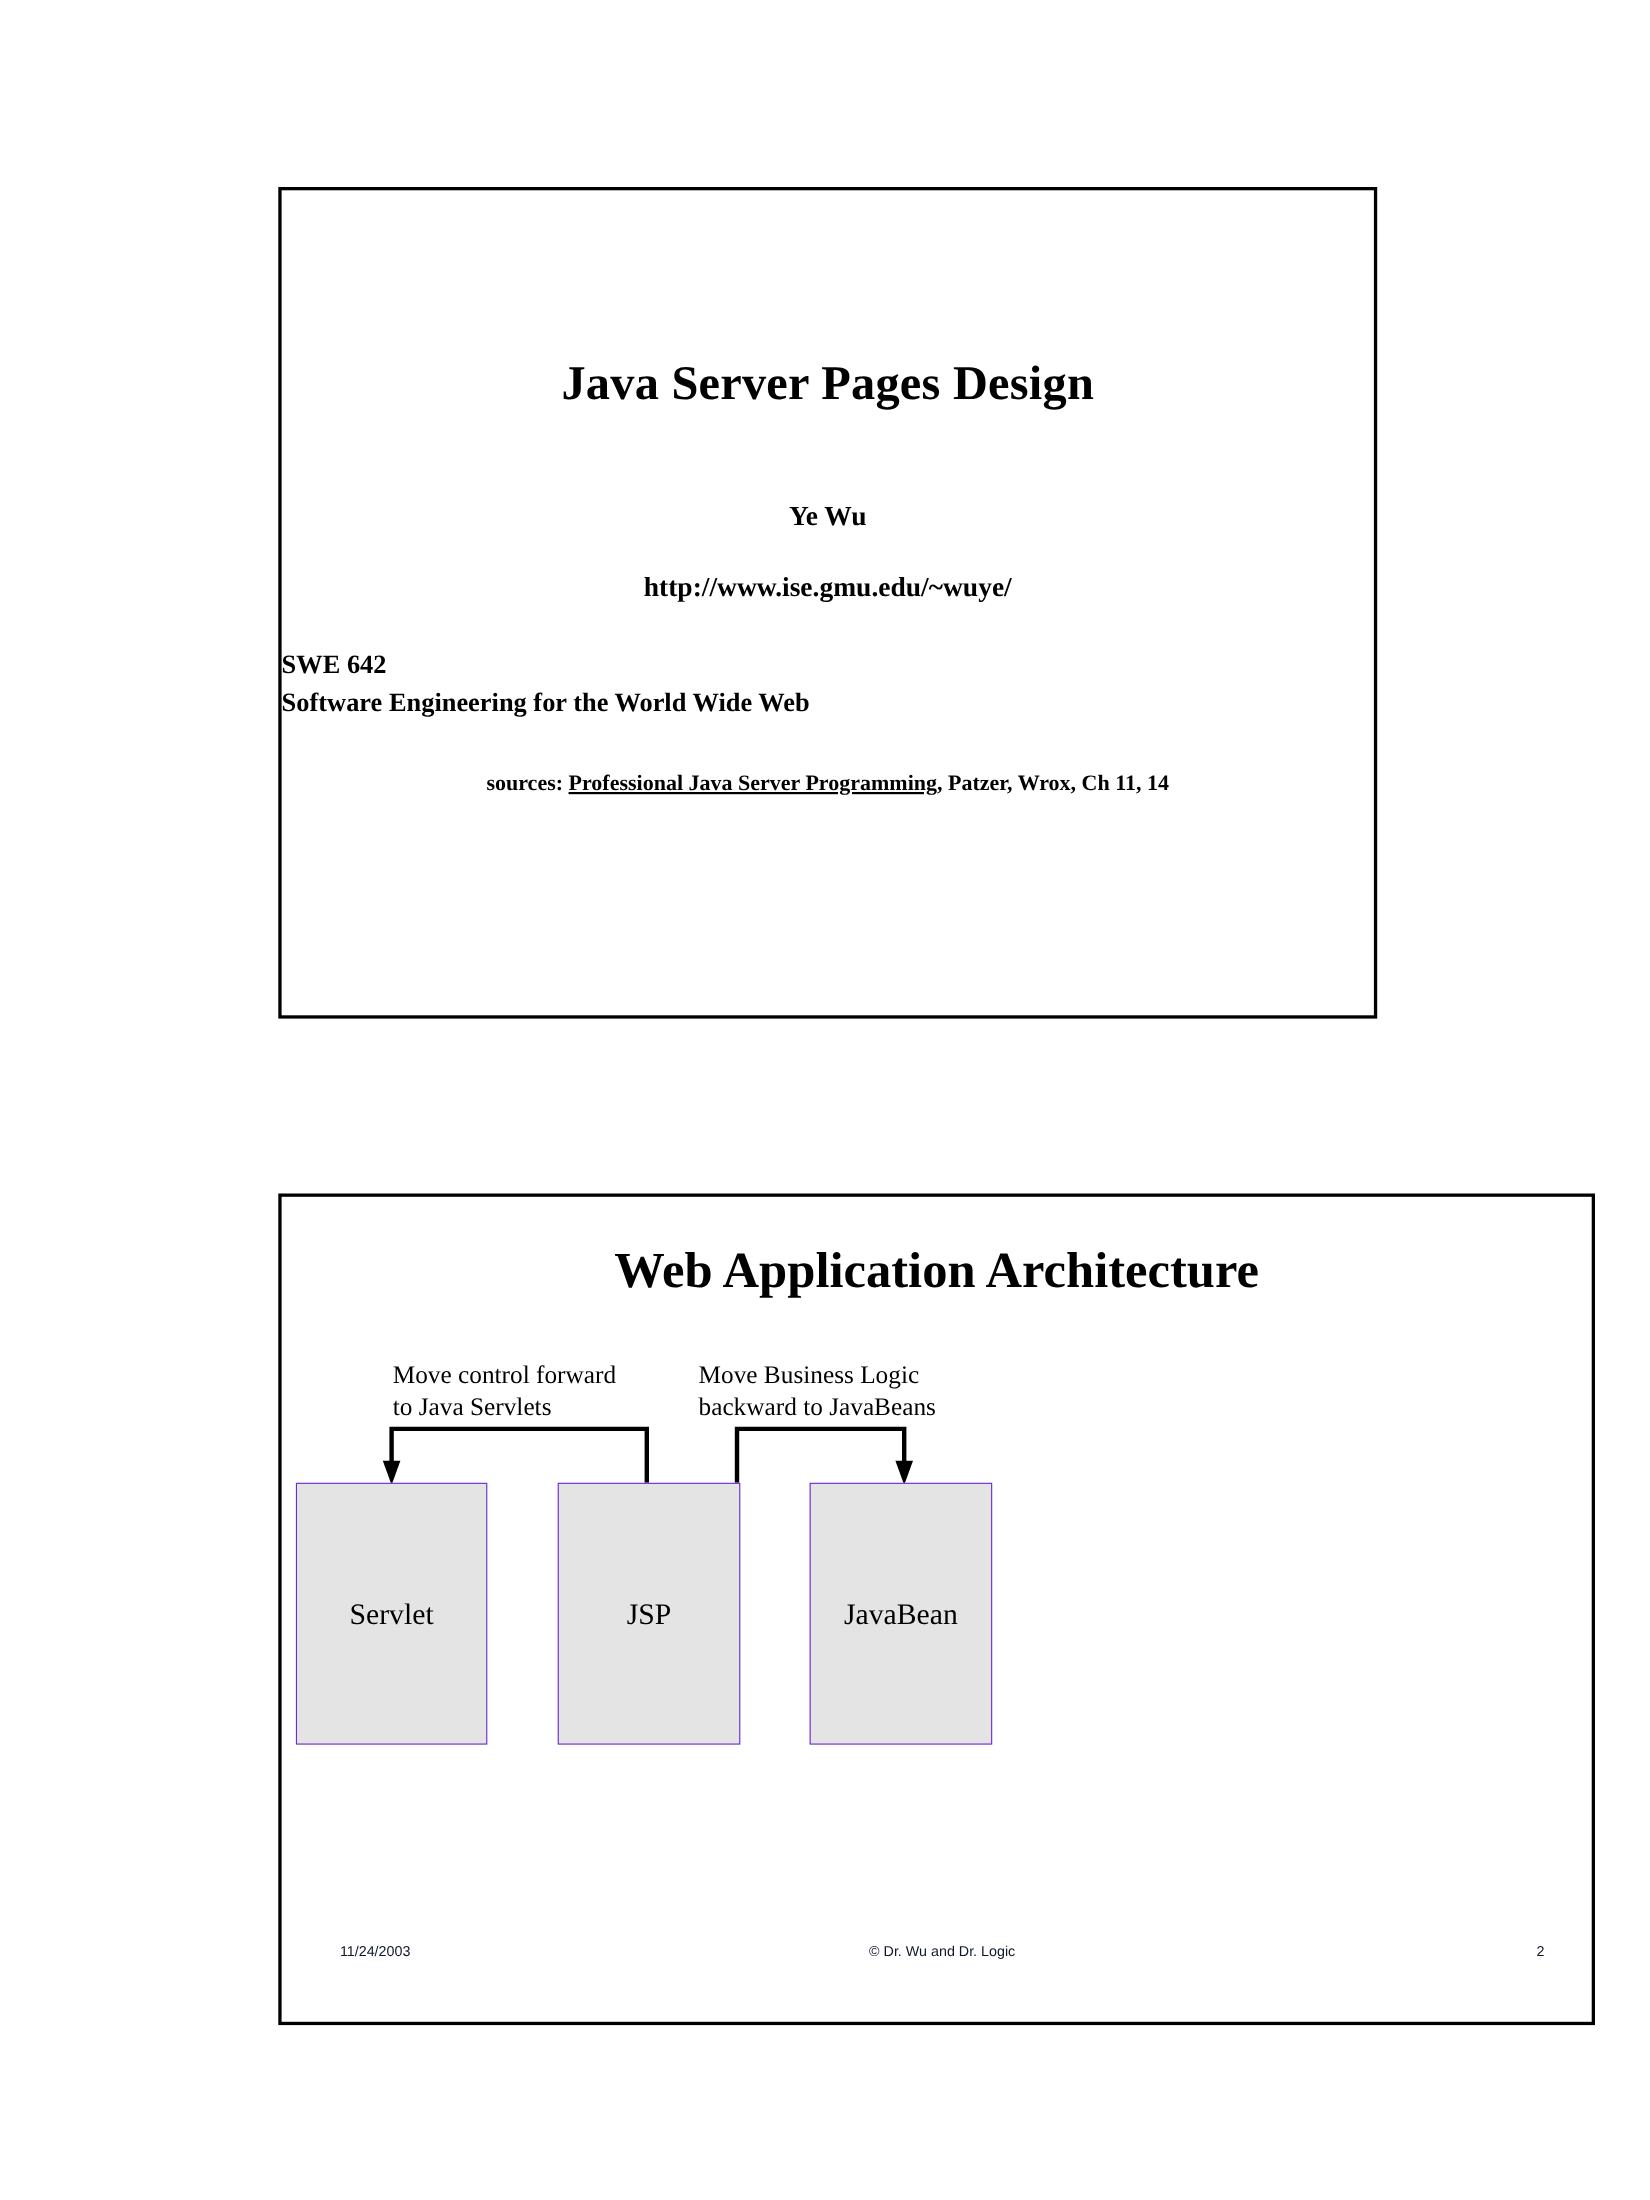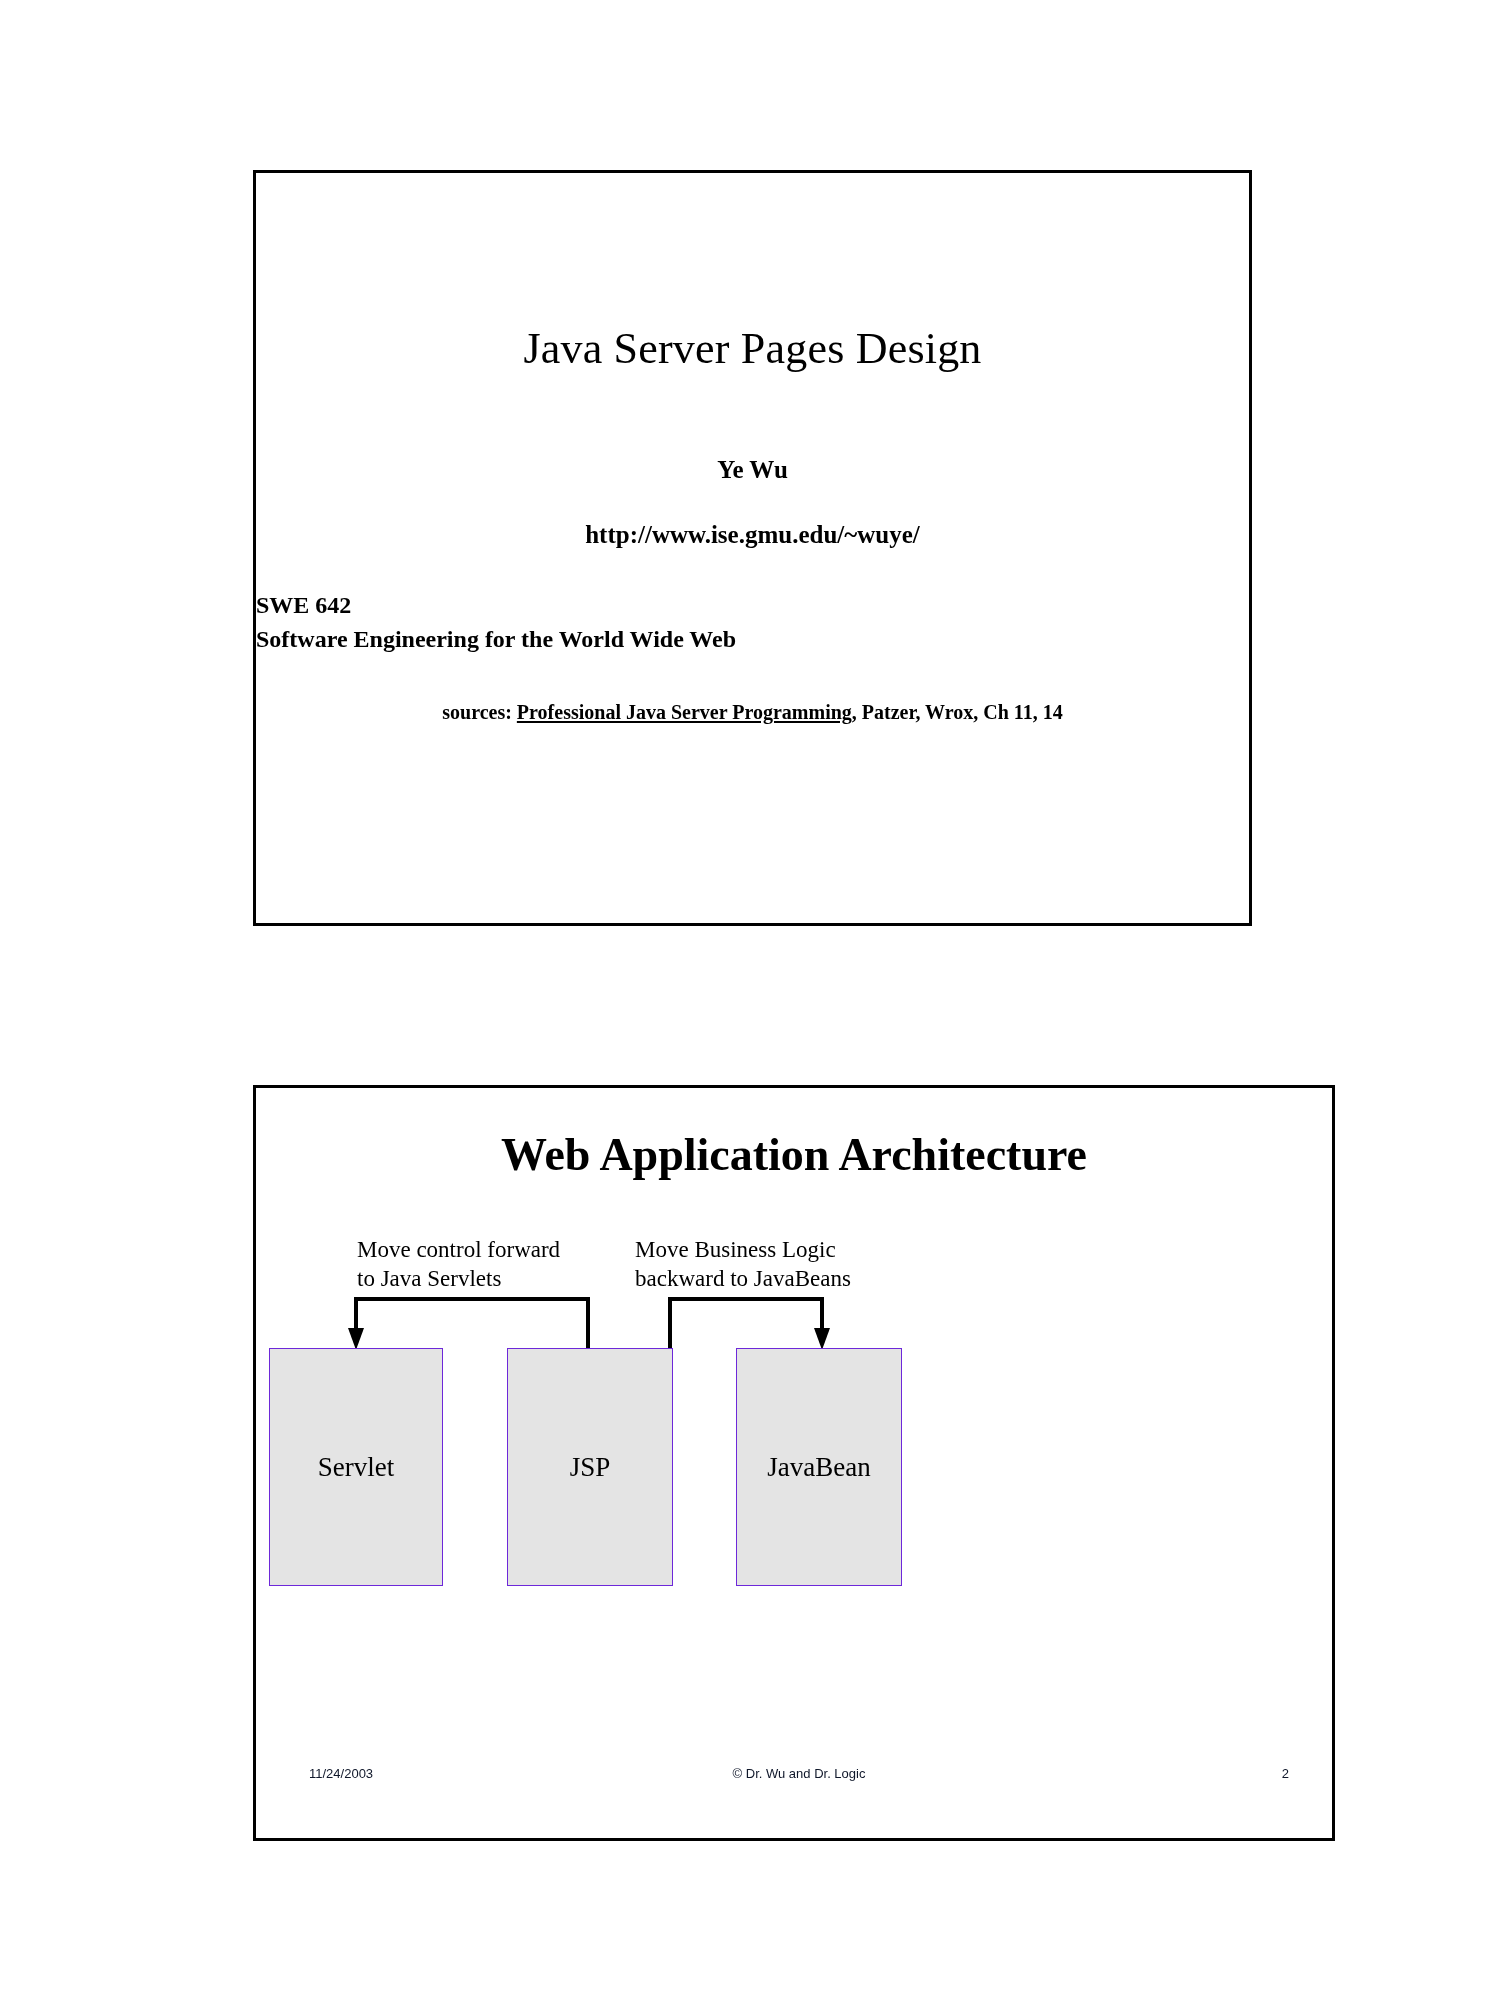--- a/index.html
+++ b/index.html
@@ -31,33 +31,33 @@
   }
   #slide-1 {
     left: 253px;
     top: 170px;
     width: 999px;
     height: 756px;
   }
   #slide-2 {
     left: 253px;
     top: 1085px;
-    width: 1082px;
+    width: 1197px;
     height: 756px;
   }
 
   
   .s1-title {
     position: absolute;
     left: 0;
     right: 0;
     top: 150px;
     text-align: center;
     font-size: 44px;
-    font-weight: normal;
+    font-weight: bold;
     letter-spacing: 0.2px;
   }
   .s1-author {
     position: absolute;
     left: 0;
     right: 0;
     top: 283px;
     text-align: center;
     font-size: 25px;
     font-weight: bold;

